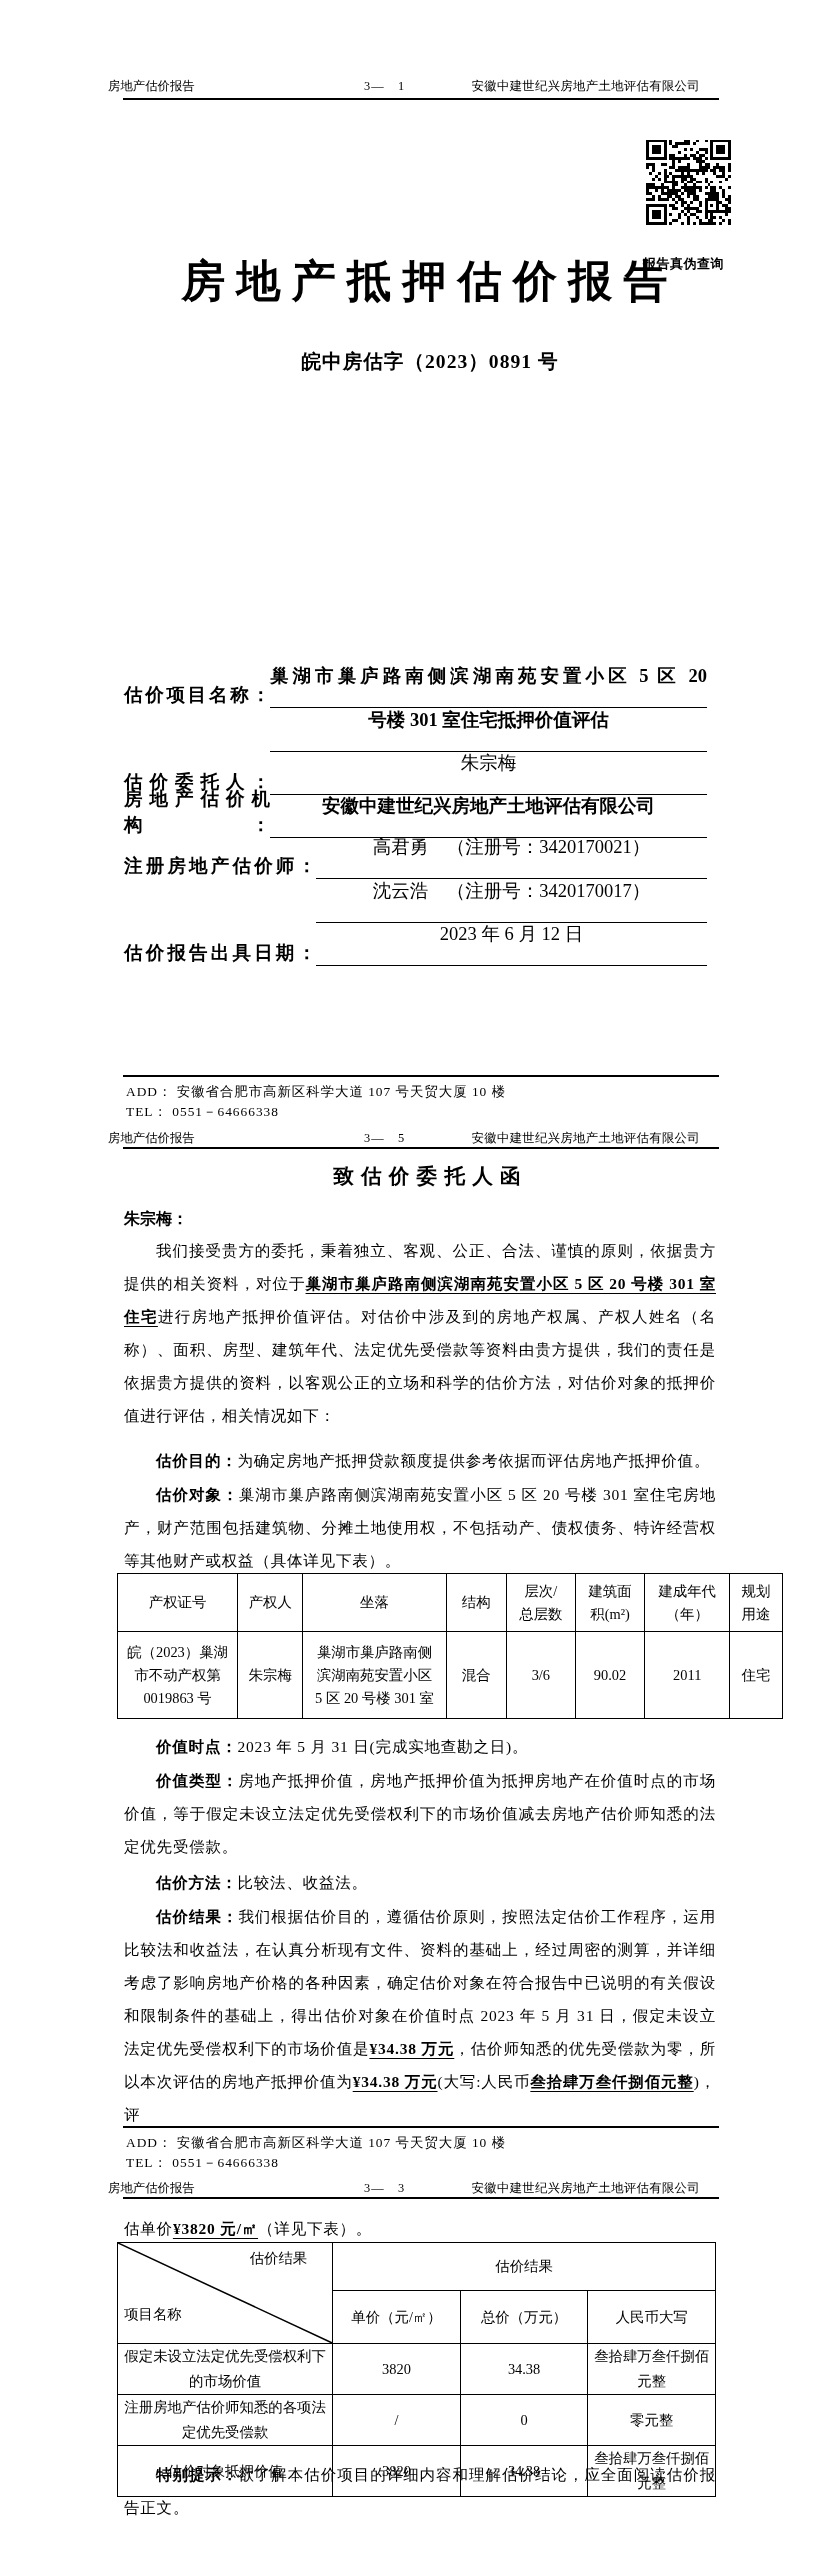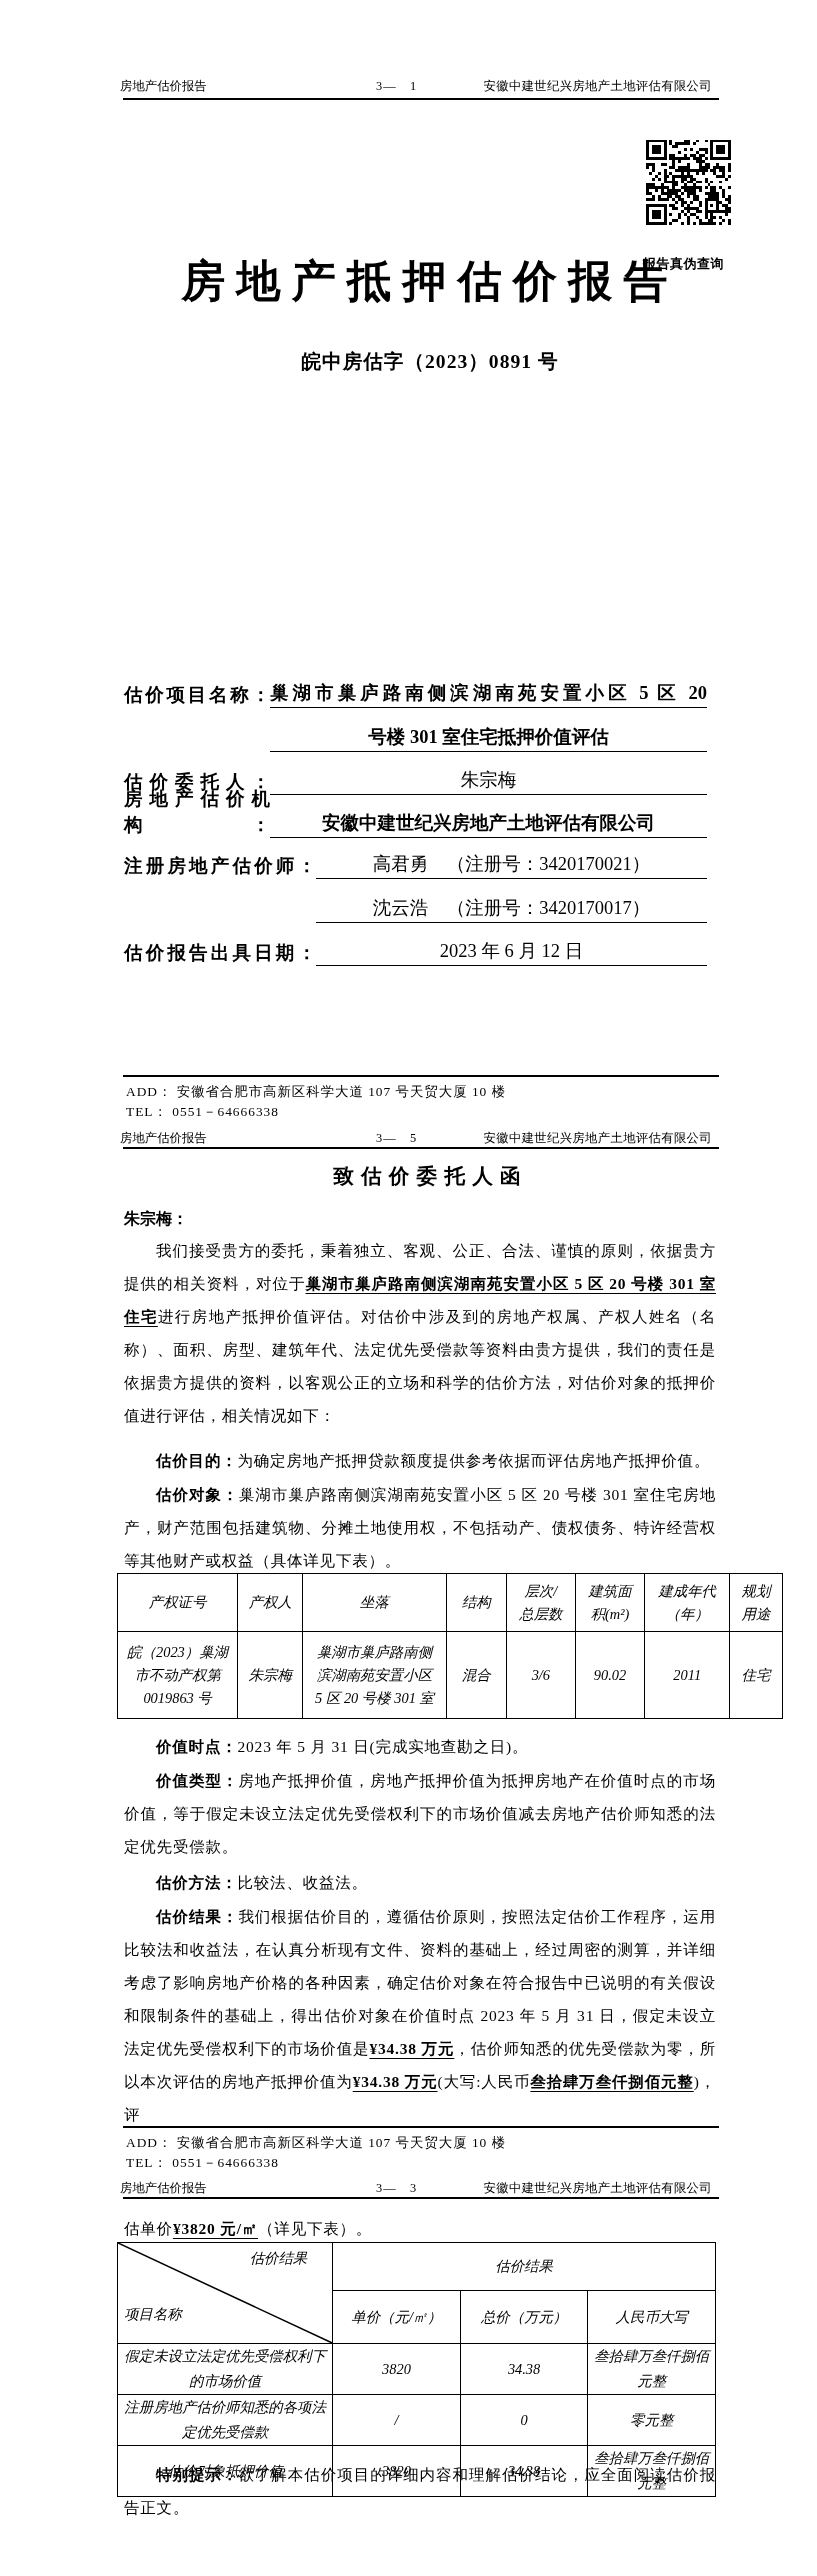--- a/index.html
+++ b/index.html
@@ -6,55 +6,55 @@
   .page{
     position:relative;
     width:818px;
     height:3300px;
     background:#ffffff;
     color:#000;
     font-family:"Liberation Serif","DejaVu Serif",serif;
     overflow:hidden;
   }
   
-  .runhead{position:absolute;left:120px;width:592px;height:17.5px;font-size:12.4px;}
+  .runhead{position:absolute;left:108px;width:592px;height:17.5px;font-size:12.4px;}
   .runhead .hl{position:absolute;left:0;top:0;}
   .runhead .hc{position:absolute;left:256px;top:0;letter-spacing:1px;}
   .runhead .hr{position:absolute;right:0;top:0;letter-spacing:0.3px;}
   .hrule{position:absolute;left:123px;width:596px;background:#000;}
   .ftline{position:absolute;left:126px;font-size:13.4px;letter-spacing:1px;white-space:pre;}
   
   .qr{position:absolute;left:646px;top:139px;width:85px;height:86px;}
   .qr-caption{position:absolute;left:643px;top:255px;width:90px;text-align:left;
               font-size:13px;font-weight:600;letter-spacing:0.5px;}
   .doc-title{position:absolute;left:124px;top:258px;width:612px;text-align:center;
              font-size:44px;font-weight:bold;letter-spacing:11.3px;line-height:1.1;white-space:nowrap;}
   .doc-no{position:absolute;left:124px;top:348px;width:612px;text-align:center;
           font-size:19.6px;font-weight:bold;letter-spacing:1px;}
   .frow{position:absolute;left:124px;width:583px;height:29px;display:flex;align-items:flex-end;
         font-size:18.5px;line-height:26px;}
   .flabel{flex:0 0 146px;font-weight:bold;text-align:justify;text-align-last:justify;}
   .flabel.wide{flex:0 0 192px;}
   .fspacer{flex:0 0 146px;}
   .fspacer.wide{flex:0 0 192px;}
-  .fvalue{flex:1;border-bottom:1.5px solid #000;text-align:center;padding-bottom:1px;white-space:nowrap;}
+  .fvalue{flex:1;border-bottom:1.5px solid #000;text-align:center;padding-bottom:18px;white-space:nowrap;}
   .fvalue.left{text-align:center;}
   .fvalue.fill{text-align:justify;text-align-last:justify;}
   .fvalue.bold{font-weight:bold;}
   
   .letter-heading{position:absolute;left:124px;top:1162px;width:613px;text-align:center;
                   font-size:20.6px;font-weight:bold;letter-spacing:7.2px;}
   .greeting{position:absolute;left:124px;top:1209px;font-size:16px;font-weight:bold;}
   .para{position:absolute;left:124px;width:592px;font-size:15.5px;line-height:33px;
         letter-spacing:0.8px;text-align:justify;}
   .para.ind{text-indent:32px;}
   .sb{font-weight:bold;margin-top:20px;}
   .su{text-decoration:underline;text-decoration-thickness:1.3px;text-underline-offset:3.6px;font-weight:bold;}
   
-  table{border-collapse:collapse;table-layout:fixed;font-style:italic;}
+  table{border-collapse:collapse;table-layout:fixed;}
   .dtable{position:absolute;left:117px;width:599px;font-size:14.4px;}
   .dtable td{border:1px solid #000;text-align:center;vertical-align:middle;
              white-space:pre-line;line-height:25px;padding:0 2.1px;overflow:hidden;}
   #table1 td{line-height:23px;}
   .corner{position:relative;padding:0;}
   .corner svg{position:absolute;left:0;top:0;width:100%;height:100%;}
   .corner .ct{position:absolute;right:25px;top:3.1px;}
   .corner .cb{position:absolute;left:6.2px;bottom:16px;}
 </style>
 </head>

